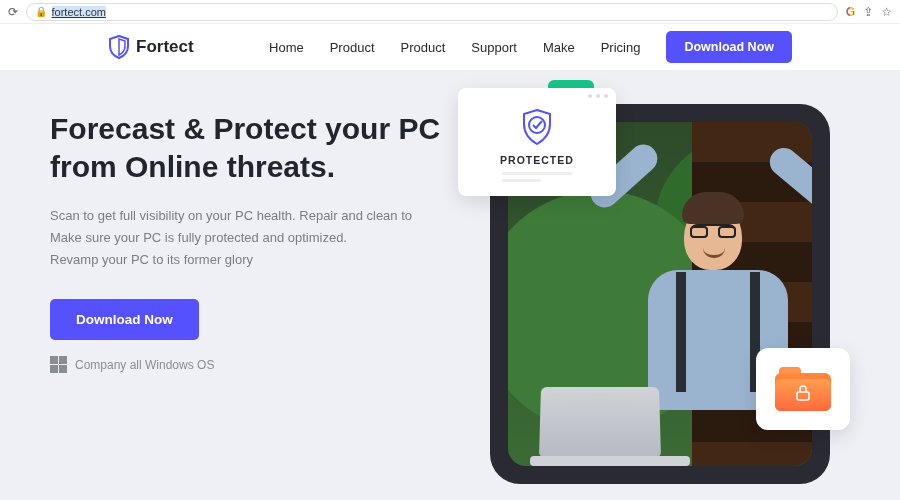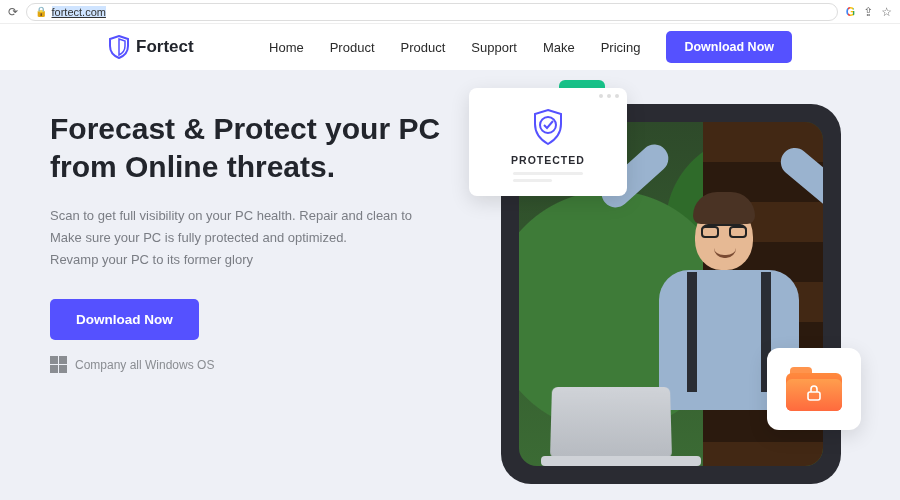--- a/index.html
+++ b/index.html
@@ -19,21 +19,21 @@
   .nav { display: flex; gap: 26px; margin-left: auto; }
   .nav-link { color: #2b2b2b; font-size: 13px; font-weight: 500; cursor: pointer; }
   .dl-btn-top { margin-left: 26px; background: #5551ff; color: #fff; padding: 9px 18px; border-radius: 5px; font-size: 12.5px; font-weight: 700; cursor: pointer; }
   .hero { position: relative; padding: 40px 0 0 50px; }
   .hero h1 { font-size: 30px; font-weight: 700; color: #22252c; line-height: 1.25; }
   .sub { margin-top: 20px; font-size: 13px; color: #7a7d84; line-height: 1.7; max-width: 390px; }
   .dl-btn-hero { margin-top: 28px; display: inline-block; background: #5551ff; color: #fff; padding: 13px 26px; border-radius: 5px; font-size: 13.5px; font-weight: 700; cursor: pointer; }
   .support-line { margin-top: 16px; display: flex; align-items: center; gap: 8px; font-size: 12px; color: #8a8d92; }
   .win-icon { display: grid; grid-template-columns: 8px 8px; grid-template-rows: 8px 8px; gap: 1px; }
   .win-icon span { background: #8a8d92; }
-  .visual { position: absolute; top: 0; left: 459px; width: 420px; height: 370px; }
+  .visual { position: absolute; top: 0; left: 448px; width: 420px; height: 370px; }
   .phone { position: absolute; top: 34px; left: 42px; width: 340px; height: 380px; background: #2a2b32; border-radius: 30px; overflow: hidden; }
   .phone-screen { position: absolute; inset: 18px; border-radius: 18px; overflow: hidden; }
   .plant { position: absolute; inset: 0; background: radial-gradient(circle at 30% 55%, #3e7b38 0 120px, transparent 121px), radial-gradient(circle at 78% 30%, #2f6b2a 0 90px, transparent 91px), linear-gradient(180deg, #2e4a2a, #3b6b34); }
   .shelf { position:absolute; top:0; right:0; width:120px; height:100%; background: repeating-linear-gradient(180deg, #422814, #422814 40px, #2b1a0e 40px, #2b1a0e 80px); }
   .person { position: absolute; left: 100px; top: 58px; width: 210px; height: 250px; }
   .head { position:absolute; left:76px; top:24px; width:58px; height:66px; border-radius:50% 50% 45% 45%; background:#e6b994; }
   .hair { position:absolute; left:74px; top:12px; width:62px; height:32px; border-radius:30px 30px 10px 10px; background:#4a3324; }
   .glasses { position:absolute; left:82px; top:44px; width:46px; height:14px; border-top:2px solid #222; border-radius:8px; display:flex; justify-content:space-between; }
   .glasses span { width:18px; height:12px; border:2px solid #222; border-radius:4px; }
   .mouth { position:absolute; left:95px; top:68px; width:22px; height:10px; border-bottom:3px solid #7a4b33; border-radius:0 0 12px 12px; }

